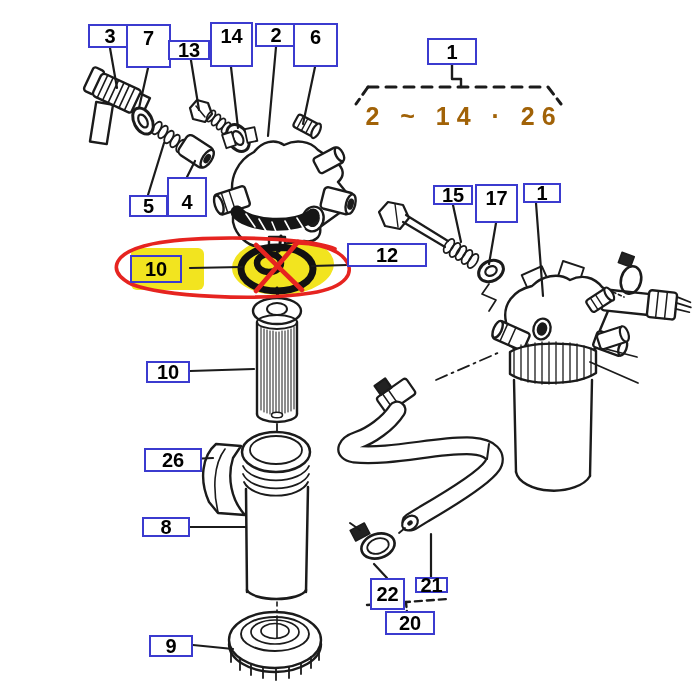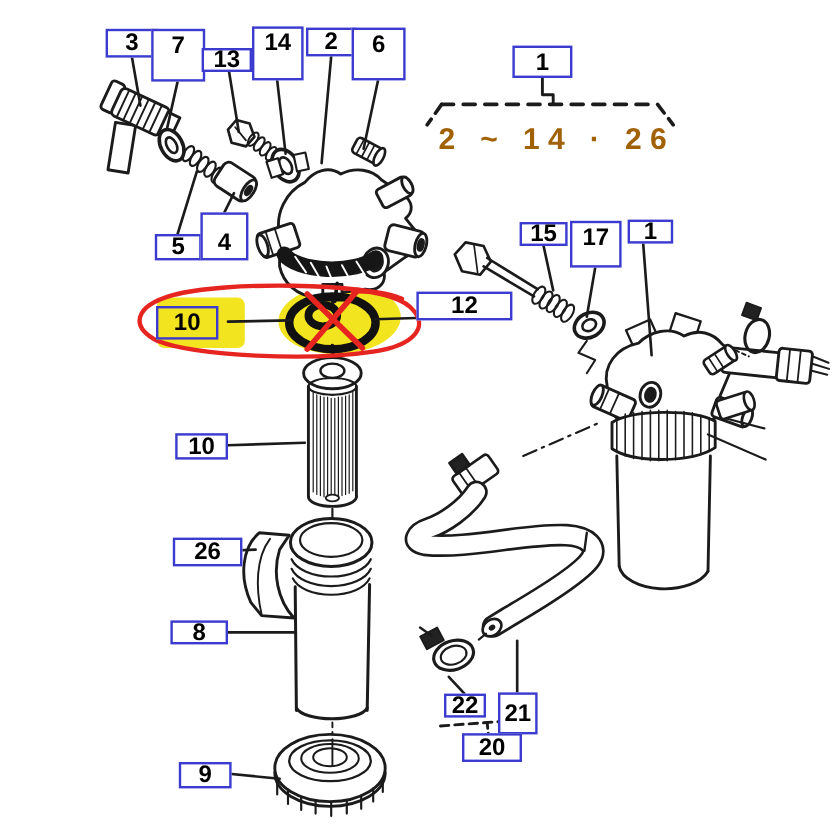--- a/index.html
+++ b/index.html
@@ -358,24 +358,24 @@
     </div>
 <div class="co" style="left:144px;top:448px;width:58px;height:24px;">
       <span>26</span>
     </div>
 <div class="co" style="left:142px;top:517px;width:48px;height:20px;">
       <span>8</span>
     </div>
 <div class="co" style="left:149px;top:635px;width:44px;height:22px;">
       <span>9</span>
     </div>
-<div class="co" style="left:370px;top:578px;width:35px;height:20px;">
+<div class="co" style="left:370px;top:578px;width:35px;height:32px;">
       <span>22</span>
     </div>
-<div class="co" style="left:415px;top:577px;width:33px;height:35px;">
+<div class="co" style="left:415px;top:577px;width:33px;height:16px;">
       <span>21</span>
     </div>
 <div class="co" style="left:385px;top:611px;width:50px;height:24px;text-align:center;">
       <span>20</span>
     </div>
 
 <div class="range-text" style="left:358px;top:100px;width:212px;height:32px;">2 ~ 14 · 26</div>
 
 </div>
 

